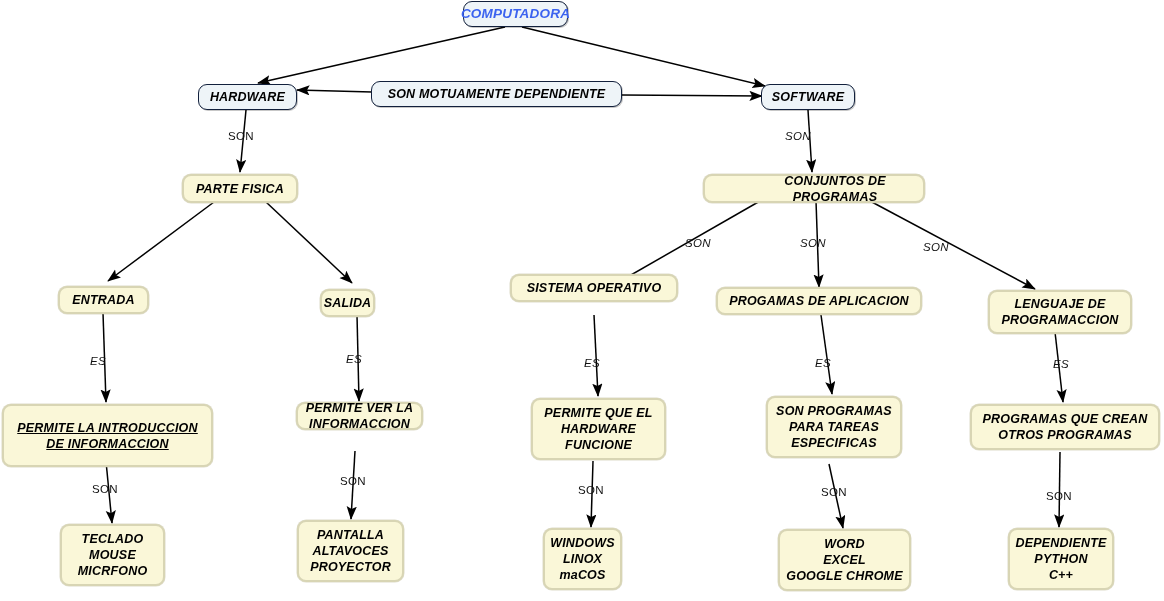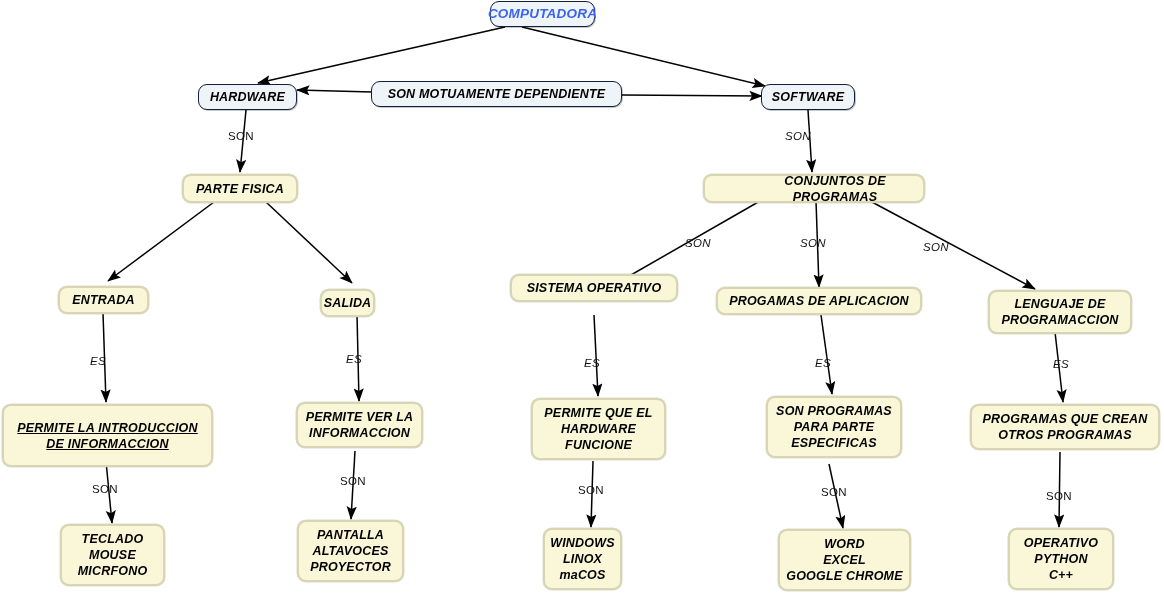--- a/index.html
+++ b/index.html
@@ -121,21 +121,21 @@
       <path d="M355,451 L351,519"></path>
 
       <path d="M593,461 L591,527"></path>
 
       <path d="M829,464 L843,528"></path>
 
       <path d="M1060,452 L1059,527"></path>
     </g>
   </svg>
 
-  <div class="node blue root" style="left:490px; top:1px; width:105px; height:26px;">COMPUTADORA</div>
+  <div class="node blue root" style="left:463px; top:1px; width:105px; height:26px;">COMPUTADORA</div>
 
   <div class="node blue" style="left:198px; top:84px; width:99px; height:26px;">HARDWARE</div>
 
   <div class="node blue" style="left:371px; top:81px; width:251px; height:26px;">SON MOTUAMENTE DEPENDIENTE</div>
 
   <div class="node blue" style="left:761px; top:84px; width:94px; height:26px;">SOFTWARE</div>
 
   <div class="edge-label up" style="left:228px; top:130px;">SON</div>
   <div class="edge-label ital" style="left:785px; top:130px;">SON</div>
 
@@ -160,29 +160,29 @@
 
   <div class="edge-label ital" style="left:90px; top:355px;">ES</div>
   <div class="edge-label ital" style="left:346px; top:353px;">ES</div>
   <div class="edge-label ital" style="left:584px; top:357px;">ES</div>
   <div class="edge-label ital" style="left:815px; top:357px;">ES</div>
   <div class="edge-label ital" style="left:1053px; top:358px;">ES</div>
 
   <div class="node cream" style="left:2px; top:404px; width:211px; height:63px;text-decoration:underline;">PERMITE LA INTRODUCCION
 DE INFORMACCION</div>
 
-  <div class="node cream" style="left:296px; top:402px; width:127px; height:46px;">PERMITE VER LA
+  <div class="node cream" style="left:296px; top:402px; width:127px; height:28px;">PERMITE VER LA
 INFORMACCION</div>
 
   <div class="node cream" style="left:531px; top:398px; width:135px; height:62px;">PERMITE QUE EL
 HARDWARE
 FUNCIONE</div>
 
   <div class="node cream" style="left:766px; top:396px; width:136px; height:62px;">SON PROGRAMAS
-PARA PARTE
+PARA TAREAS
 ESPECIFICAS</div>
 
   <div class="node cream" style="left:970px; top:404px; width:190px; height:46px;">PROGRAMAS QUE CREAN
 OTROS PROGRAMAS</div>
 
   <div class="edge-label up" style="left:92px; top:483px;">SON</div>
   <div class="edge-label up" style="left:340px; top:475px;">SON</div>
   <div class="edge-label up" style="left:578px; top:484px;">SON</div>
   <div class="edge-label up" style="left:821px; top:486px;">SON</div>
   <div class="edge-label up" style="left:1046px; top:490px;">SON</div>
@@ -196,17 +196,17 @@
 PROYECTOR</div>
 
   <div class="node cream" style="left:543px; top:528px; width:79px; height:62px;">WINDOWS
 LINOX
 maCOS</div>
 
   <div class="node cream" style="left:778px; top:529px; width:133px; height:62px;">WORD
 EXCEL
 GOOGLE CHROME</div>
 
-  <div class="node cream" style="left:1008px; top:528px; width:106px; height:62px;">OPERATIVO
+  <div class="node cream" style="left:1008px; top:528px; width:106px; height:62px;">DEPENDIENTE
 PYTHON
 C++</div>
 
 </div>
 
 </body></html>

